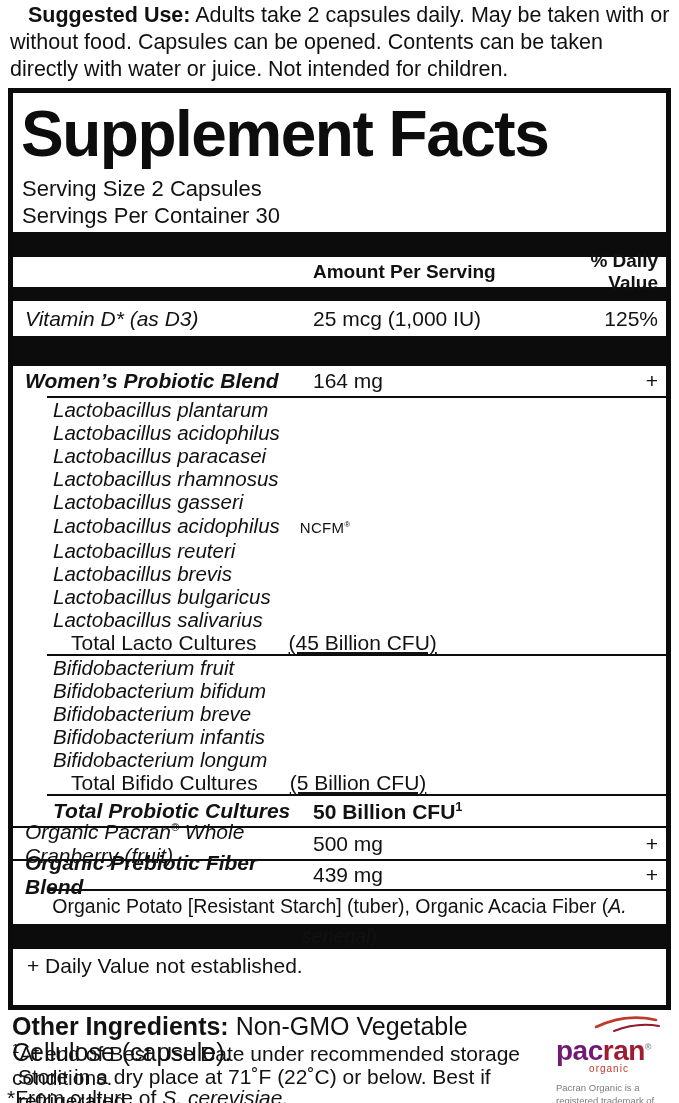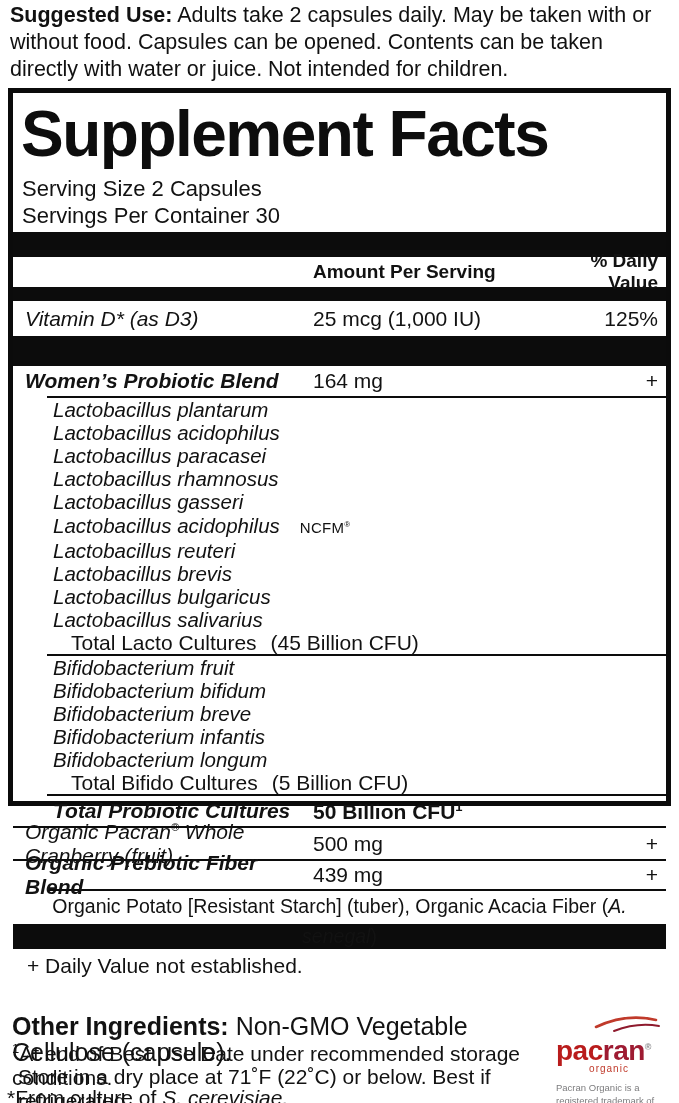--- a/index.html
+++ b/index.html
@@ -6,25 +6,25 @@
   body { background:#fff; }
   .page {
     position:relative; width:679px; height:1103px; background:#ffffff;
     font-family:"Liberation Sans", sans-serif; color:#121212; overflow:hidden;
   }
   
   .suggested {
     position:absolute; top:2px; left:10px; width:662px;
     font-size:21.5px; line-height:27px; color:#111;
   }
-  .suggested b { font-weight:bold; }
+  .suggested b { font-weight:bold;margin-left:18px; }
 
   
   .panel {
-    position:absolute; top:88px; left:8px; width:663px; height:718px;
+    position:absolute; top:88px; left:8px; width:663px; height:922px;
     border:5px solid #0b0b0b; background:#fff; padding:0 6px;
   }
   .title {
     font-size:64px; font-weight:bold; letter-spacing:-1.5px;
     line-height:82px; margin-left:2px; white-space:nowrap; color:#0d0d0d;
   }
   .serving { font-size:22px; line-height:27px; margin-left:3px; }
 
   .bar  { background:#0c0c0c; margin:0 -6px; }
   .bar-25 { height:25px; margin-top:3px; }
@@ -43,21 +43,21 @@
   .h-28 { height:28px; }
   .hdr  { font-weight:bold; font-size:19px; }
   .bold { font-weight:bold; }
   .indent-name { padding-left:34px !important; }
 
   .species-list { padding-left:34px; }
   .species { font-style:italic; font-size:20.5px; line-height:23px; }
   .strain { font-style:normal; font-size:15px; margin-left:20px; letter-spacing:0.3px; }
   .strain sup { font-size:8px; }
   .total-line { font-style:normal; font-size:21px; line-height:23px; padding-left:18px; }
-  .total-line .gap2 { margin-left:14px; }
+  .total-line .gap2 { margin-left:32px;text-decoration:underline; }
   sup.reg { font-size:11px; }
   sup.fn { font-size:13px; }
 
   .sub-ingredients { text-align:center; font-size:19.5px; height:30px; line-height:30px; }
   .dv-footnote { font-size:21px; padding:5px 0 0 8px; }
 
   
   .other-ing { position:absolute; top:1013px; left:12px; width:540px; font-size:25px; line-height:26px; }
   .note1  { position:absolute; top:1041px; left:12px; width:540px; font-size:21px; }
   .note1b { position:absolute; top:1065px; left:18px; width:540px; font-size:21px; }
@@ -170,18 +170,18 @@
 
   <p class="note1"><sup class="fn">1</sup><span>At end of Best Use Date under recommended storage conditions.</span></p>
   <p class="note1b">Store in a dry place at 71˚F (22˚C) or below. Best if refrigerated.</p>
   <p class="note2"><span>*From culture of </span><i>S. cerevisiae.</i></p>
 
   <div class="logo-block">
     <svg class="logo-swoosh" width="72" height="24" viewBox="0 0 72 24">
       <path d="M6 15 Q 36 1 66 8" stroke="#c03a2b" fill="none" stroke-width="2.6" stroke-linecap="round"></path>
       <path d="M24 19 Q 47 10 69 14" stroke="#8e1a2d" fill="none" stroke-width="2" stroke-linecap="round"></path>
     </svg>
-    <div class="logo-name"><span style="color:#b91c1c">pac</span><span style="color:#9e1b32">ran</span><sup style="color:#8a8a8c">®</sup></div>
+    <div class="logo-name"><span style="color:#701a75">pac</span><span style="color:#9e1b32">ran</span><sup style="color:#8a8a8c">®</sup></div>
     <div class="logo-tag" style="color:#c03a2b">organic</div>
     <div class="logo-disclaimer">Pacran Organic is a registered trademark of Naturex, Inc.</div>
   </div>
 
 </div>
 
 </body></html>

